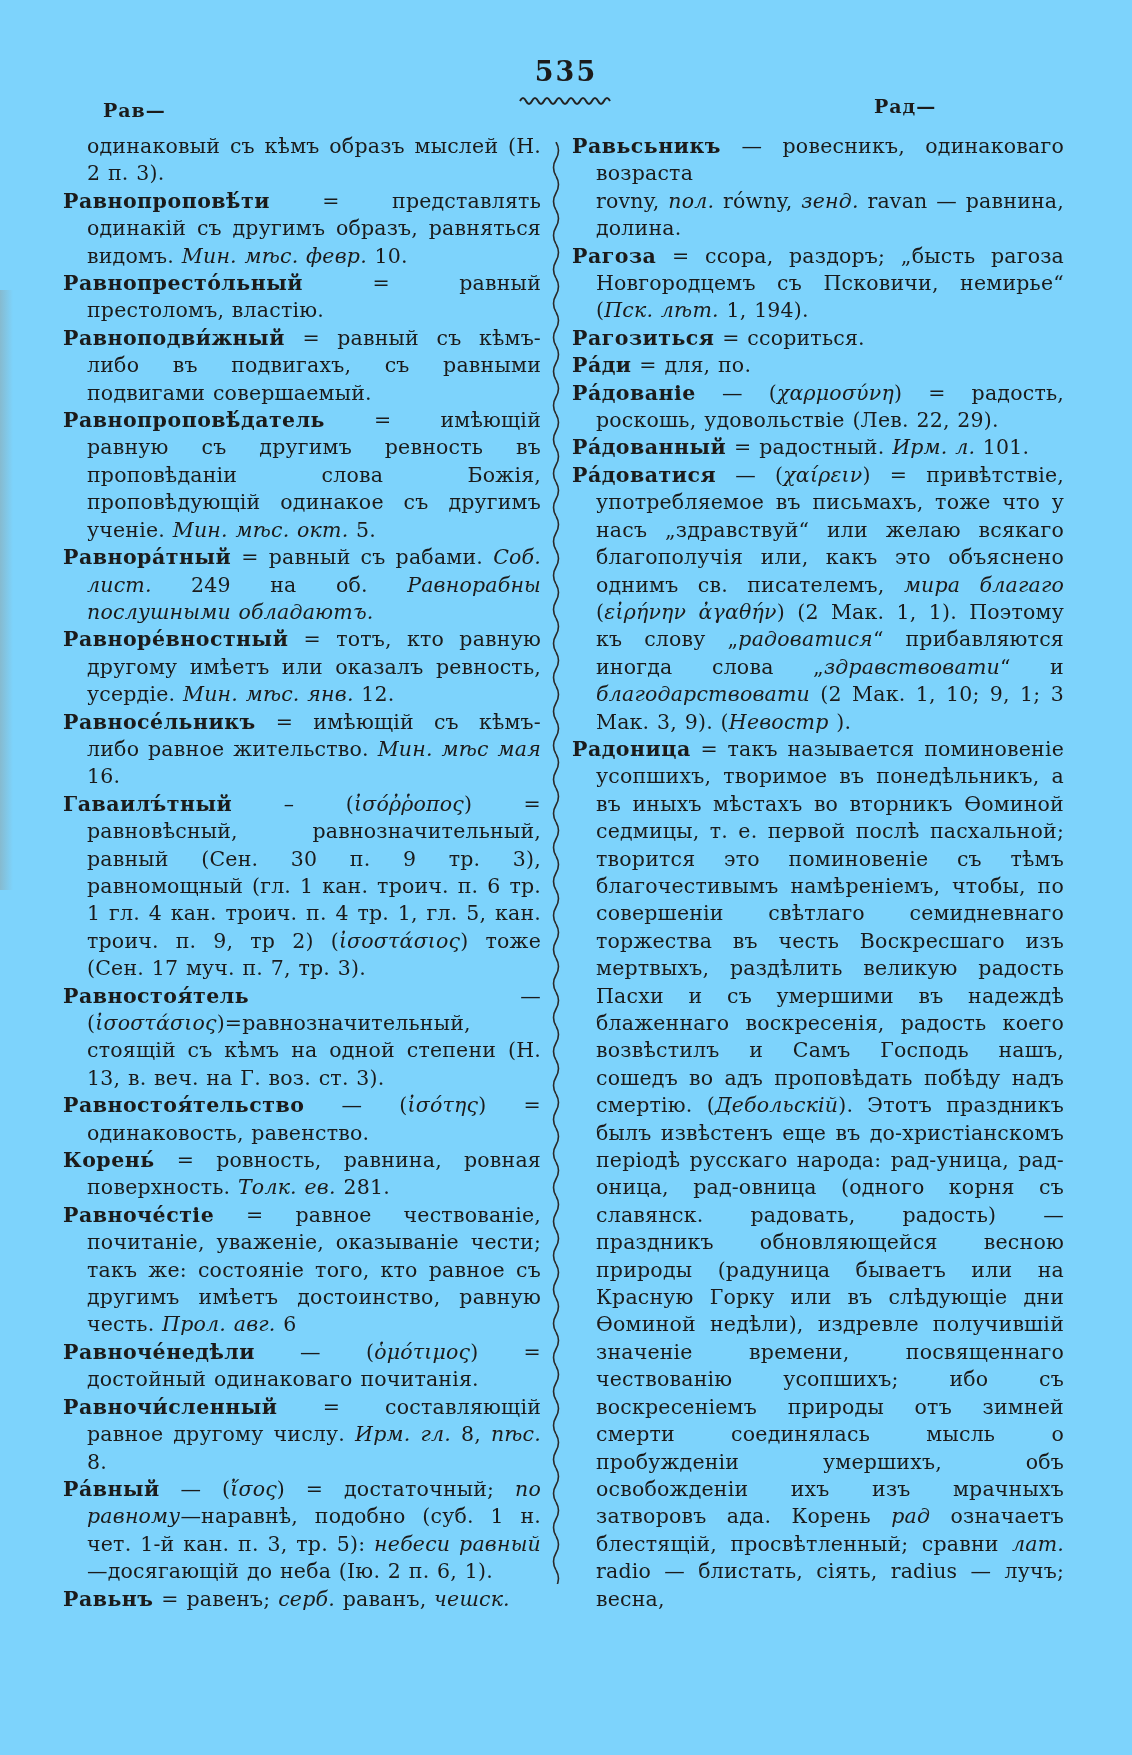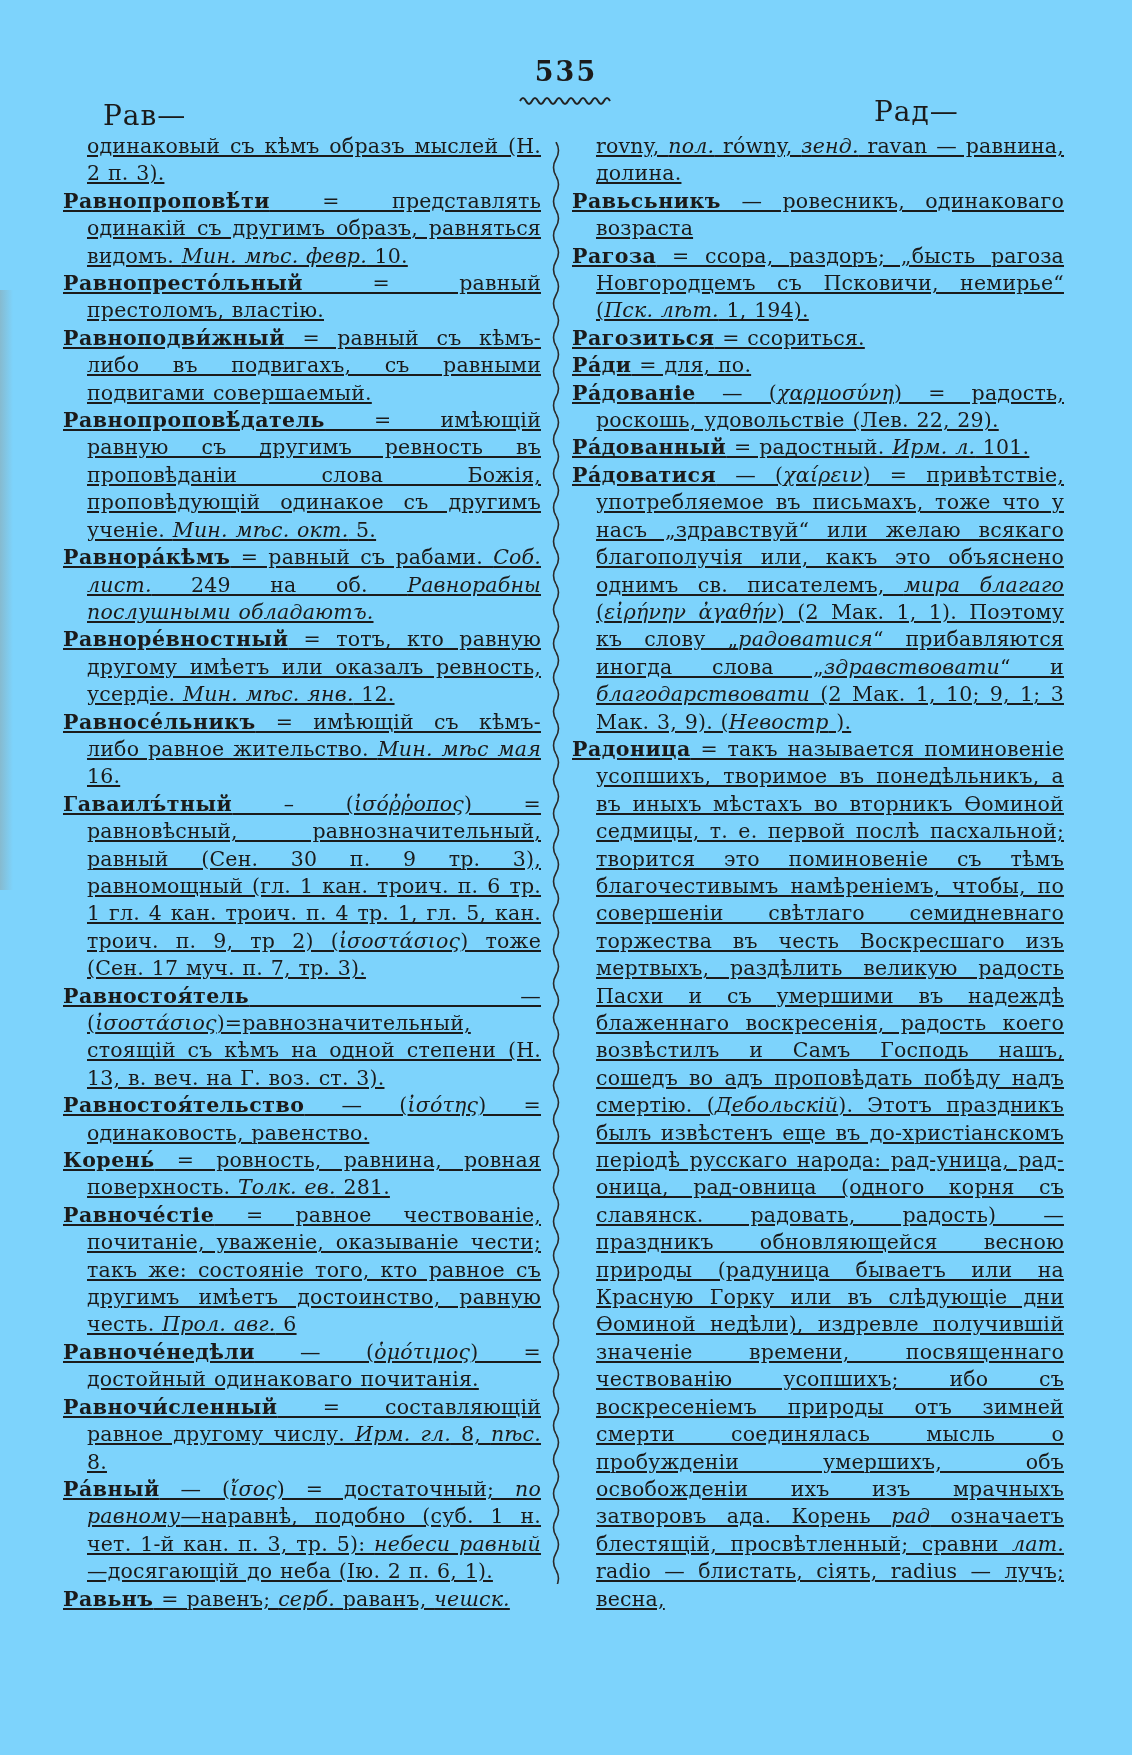--- a/index.html
+++ b/index.html
@@ -1,25 +1,25 @@
 <!DOCTYPE html>
 <html lang="ru"><head>
 <meta charset="utf-8">
 <style>
   html,body{margin:0;padding:0;background:#e8e8e4;}
   .page{position:relative;width:1132px;height:1755px;background:#7dd3fc;
         font-family:"DejaVu Serif",serif;color:#1b1b1b;overflow:hidden;margin:0 auto;}
   .pageno{position:absolute;top:56px;left:0;width:100%;text-align:center;
           font-size:27px;font-weight:bold;letter-spacing:2px;}
   .squig-h{position:absolute;top:94px;left:50%;transform:translateX(-50%);}
-  .hdr{position:absolute;font-size:28px;font-weight:normal;letter-spacing:1px;}
+  .hdr{position:absolute;font-size:19px;font-weight:bold;letter-spacing:1px;}
   .hdr-left{left:103px;top:99px;}
   .hdr-right{left:874px;top:95px;}
   .col{position:absolute;top:133px;text-align:justify;font-size:20.5px;
-       line-height:27.4px;letter-spacing:0.2px;word-spacing:1px;text-decoration:underline;}
+       line-height:27.4px;letter-spacing:0.2px;word-spacing:1px;}
   .col-left{left:63px;width:478px;}
   .col-right{left:572px;width:492px;}
   .entry{margin:0;padding-left:24px;text-indent:-24px;}
   .entry.cont{text-indent:0;}
   .hw{font-weight:bold;letter-spacing:0.5px;}
   .it{font-style:italic;}
   .divider{position:absolute;left:550px;top:142px;}
   .scan-edge{position:absolute;left:0;top:290px;width:13px;height:600px;
              background:linear-gradient(to right,rgba(148,146,134,0.38),rgba(148,146,134,0));}
 </style>
@@ -45,37 +45,37 @@
     </defs>
     <rect x="0" y="0" width="12" height="1442" fill="url(#wavep)"></rect>
   </svg>
 
   <div class="col col-left">
     <p class="entry cont"><span><span>одинаковый съ кѣмъ образъ мыслей (Н. 2 п. 3).</span></span></p>
     <p class="entry"><b class="hw">Равнопроповѣ́ти</b><span><span> = представлять одинакій съ другимъ образъ, равняться видомъ. </span><span class="it">Мин. мѣс. февр.</span><span> 10.</span></span></p>
     <p class="entry"><b class="hw">Равнопресто́льный</b><span><span> = равный престоломъ, властію.</span></span></p>
     <p class="entry"><b class="hw">Равноподви́жный</b><span><span> = равный съ кѣмъ-либо въ подвигахъ, съ равными подвигами совершаемый.</span></span></p>
     <p class="entry"><b class="hw">Равнопроповѣ́датель</b><span><span> = имѣющій равную съ другимъ ревность въ проповѣданіи слова Божія, проповѣдующій одинакое съ другимъ ученіе. </span><span class="it">Мин. мѣс. окт.</span><span> 5.</span></span></p>
-    <p class="entry"><b class="hw">Равнора́кѣмъ</b><span><span> = равный съ рабами. </span><span class="it">Соб. лист.</span><span> 249 на об. </span><span class="it">Равнорабны послушными обладаютъ.</span></span></p>
+    <p class="entry"><b class="hw">Равнора́тный</b><span><span> = равный съ рабами. </span><span class="it">Соб. лист.</span><span> 249 на об. </span><span class="it">Равнорабны послушными обладаютъ.</span></span></p>
     <p class="entry"><b class="hw">Равноре́вностный</b><span><span> = тотъ, кто равную другому имѣетъ или оказалъ ревность, усердіе. </span><span class="it">Мин. мѣс. янв.</span><span> 12.</span></span></p>
     <p class="entry"><b class="hw">Равносе́льникъ</b><span><span> = имѣющій съ кѣмъ-либо равное жительство. </span><span class="it">Мин. мѣс мая</span><span> 16.</span></span></p>
     <p class="entry"><b class="hw">Гаваилъ́тный</b><span><span> – (</span><span class="it">ἰσόῤῥοπος</span><span>) = равновѣсный, равнозначительный, равный (Сен. 30 п. 9 тр. 3), равномощный (гл. 1 кан. троич. п. 6 тр. 1 гл. 4 кан. троич. п. 4 тр. 1, гл. 5, кан. троич. п. 9, тр 2) (</span><span class="it">ἰσοστάσιος</span><span>) тоже (Сен. 17 муч. п. 7, тр. 3).</span></span></p>
     <p class="entry"><b class="hw">Равностоя́тель</b><span><span> — (</span><span class="it">ἰσοστάσιος</span><span>)=равнозначительный, стоящій съ кѣмъ на одной степени (Н. 13, в. веч. на Г. воз. ст. 3).</span></span></p>
     <p class="entry"><b class="hw">Равностоя́тельство</b><span><span> — (</span><span class="it">ἰσότης</span><span>) = одинаковость, равенство.</span></span></p>
     <p class="entry"><b class="hw">Корень́</b><span><span> = ровность, равнина, ровная поверхность. </span><span class="it">Толк. ев.</span><span> 281.</span></span></p>
     <p class="entry"><b class="hw">Равноче́стіе</b><span><span> = равное чествованіе, почитаніе, уваженіе, оказываніе чести; такъ же: состояніе того, кто равное съ другимъ имѣетъ достоинство, равную честь. </span><span class="it">Прол. авг.</span><span> 6</span></span></p>
     <p class="entry"><b class="hw">Равноче́недѣли</b><span><span> — (</span><span class="it">ὁμότιμος</span><span>) = достойный одинаковаго почитанія.</span></span></p>
     <p class="entry"><b class="hw">Равночи́сленный</b><span><span> = составляющій равное другому числу. </span><span class="it">Ирм. гл.</span><span> 8, </span><span class="it">пѣс.</span><span> 8.</span></span></p>
     <p class="entry"><b class="hw">Ра́вный</b><span><span> — (</span><span class="it">ἴσος</span><span>) = достаточный; </span><span class="it">по равному</span><span>—наравнѣ, подобно (суб. 1 н. чет. 1-й кан. п. 3, тр. 5): </span><span class="it">небеси равный</span><span>—досягающій до неба (Ію. 2 п. 6, 1).</span></span></p>
     <p class="entry"><b class="hw">Равьнъ</b><span><span> = равенъ; </span><span class="it">серб.</span><span> раванъ, </span><span class="it">чешск.</span></span></p>
   </div>
 
   <div class="col col-right">
+    <p class="entry"><b class="hw">Равьсьникъ</b><span><span> — ровесникъ, одинаковаго возраста</span></span></p>
     <p class="entry cont"><span><span>rovny, </span><span class="it">пол.</span><span> równy, </span><span class="it">зенд.</span><span> ravan — равнина, долина.</span></span></p>
-    <p class="entry"><b class="hw">Равьсьникъ</b><span><span> — ровесникъ, одинаковаго возраста</span></span></p>
     <p class="entry"><b class="hw">Рагоза</b><span><span> = ссора, раздоръ; „бысть рагоза Новгородцемъ съ Псковичи, немирье“ (</span><span class="it">Пск. лѣт.</span><span> 1, 194).</span></span></p>
     <p class="entry"><b class="hw">Рагозиться</b><span><span> = ссориться.</span></span></p>
     <p class="entry"><b class="hw">Ра́ди</b><span><span> = для, по.</span></span></p>
     <p class="entry"><b class="hw">Ра́дованіе</b><span><span> — (</span><span class="it">χαρμοσύνη</span><span>) = радость, роскошь, удовольствіе (Лев. 22, 29).</span></span></p>
     <p class="entry"><b class="hw">Ра́дованный</b><span><span> = радостный. </span><span class="it">Ирм. л.</span><span> 101.</span></span></p>
     <p class="entry"><b class="hw">Ра́доватися</b><span><span> — (</span><span class="it">χαίρειν</span><span>) = привѣтствіе, употребляемое въ письмахъ, тоже что у насъ „здравствуй“ или желаю всякаго благополучія или, какъ это объяснено однимъ св. писателемъ, </span><span class="it">мира благаго</span><span> (</span><span class="it">εἰρήνην ἀγαθήν</span><span>) (2 Мак. 1, 1). Поэтому къ слову „</span><span class="it">радоватися</span><span>“ прибавляются иногда слова „</span><span class="it">здравствовати</span><span>“ и </span><span class="it">благодарствовати</span><span> (2 Мак. 1, 10; 9, 1; 3 Мак. 3, 9). (</span><span class="it">Невостр</span><span> ).</span></span></p>
     <p class="entry"><b class="hw">Радоница</b><span><span> = такъ называется поминовеніе усопшихъ, творимое въ понедѣльникъ, а въ иныхъ мѣстахъ во вторникъ Ѳоминой седмицы, т. е. первой послѣ пасхальной; творится это поминовеніе съ тѣмъ благочестивымъ намѣреніемъ, чтобы, по совершеніи свѣтлаго семидневнаго торжества въ честь Воскресшаго изъ мертвыхъ, раздѣлить великую радость Пасхи и съ умершими въ надеждѣ блаженнаго воскресенія, радость коего возвѣстилъ и Самъ Господь нашъ, сошедъ во адъ проповѣдать побѣду надъ смертію. (</span><span class="it">Дебольскій</span><span>). Этотъ праздникъ былъ извѣстенъ еще въ до-христіанскомъ періодѣ русскаго народа: рад-уница, рад-оница, рад-овница (одного корня съ славянск. радовать, радость) — праздникъ обновляющейся весною природы (радуница бываетъ или на Красную Горку или въ слѣдующіе дни Ѳоминой недѣли), издревле получившій значеніе времени, посвященнаго чествованію усопшихъ; ибо съ воскресеніемъ природы отъ зимней смерти соединялась мысль о пробужденіи умершихъ, объ освобожденіи ихъ изъ мрачныхъ затворовъ ада. Корень </span><span class="it">рад</span><span> означаетъ блестящій, просвѣтленный; сравни </span><span class="it">лат.</span><span> radio — блистать, сіять, radius — лучъ; весна,</span></span></p>
   </div>
 
   <div class="scan-edge"></div>

